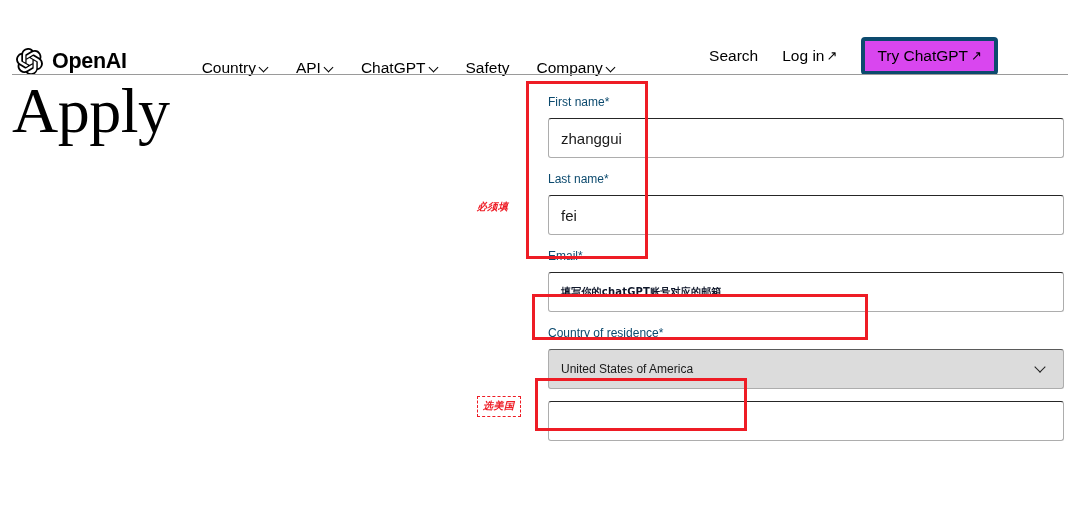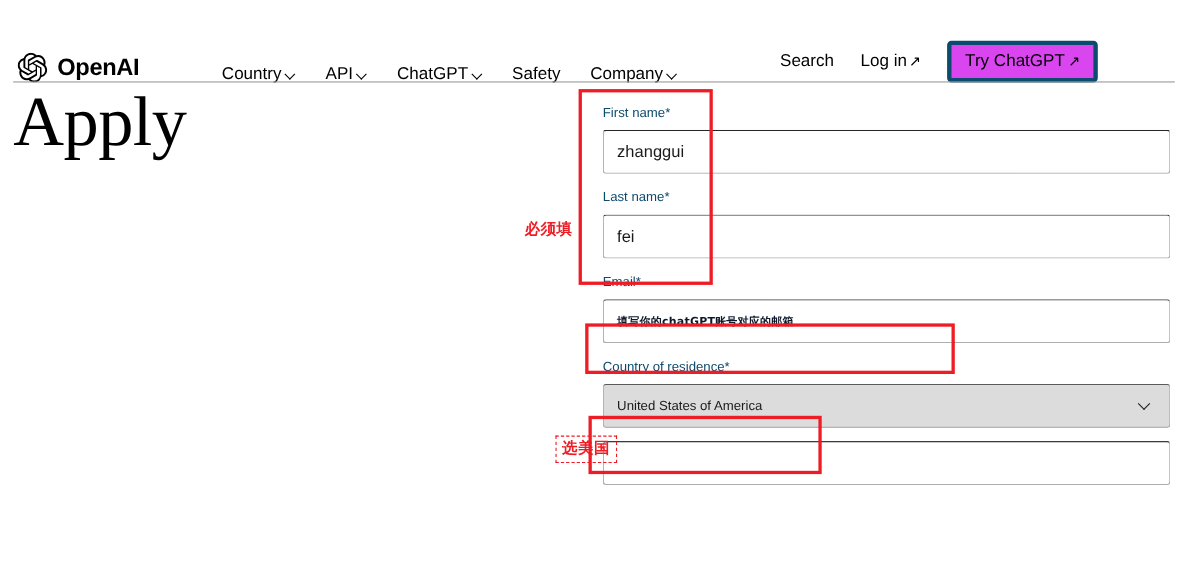--- a/index.html
+++ b/index.html
@@ -193,28 +193,29 @@
     pointer-events: none;
   }
   .anno-names  { left: 526px; top: 81px;  width: 122px; height: 178px; }
   .anno-email  { left: 532px; top: 294px; width: 336px; height: 46px; }
   .anno-country{ left: 535px; top: 378px; width: 212px; height: 53px; }
 
   .anno-label {
     position: absolute;
     color: #ee1c25;
     font-family: "DejaVu Sans", sans-serif;
-    font-size: 14px;
+    font-size: 10px;
     font-weight: bold;
     letter-spacing: 0.5px;
     white-space: nowrap;
+    font-style: italic;
   }
   .anno-label-names { left: 477px; top: 200px; }
   .anno-label-country {
-    left: 505px; top: 396px;
+    left: 477px; top: 396px;
     border: 1.5px dashed #ee1c25;
     padding: 2px 5px 3px 5px;
   }
 </style>
 </head>
 <body>
 
 <div class="header">
 
   <div class="brand">

